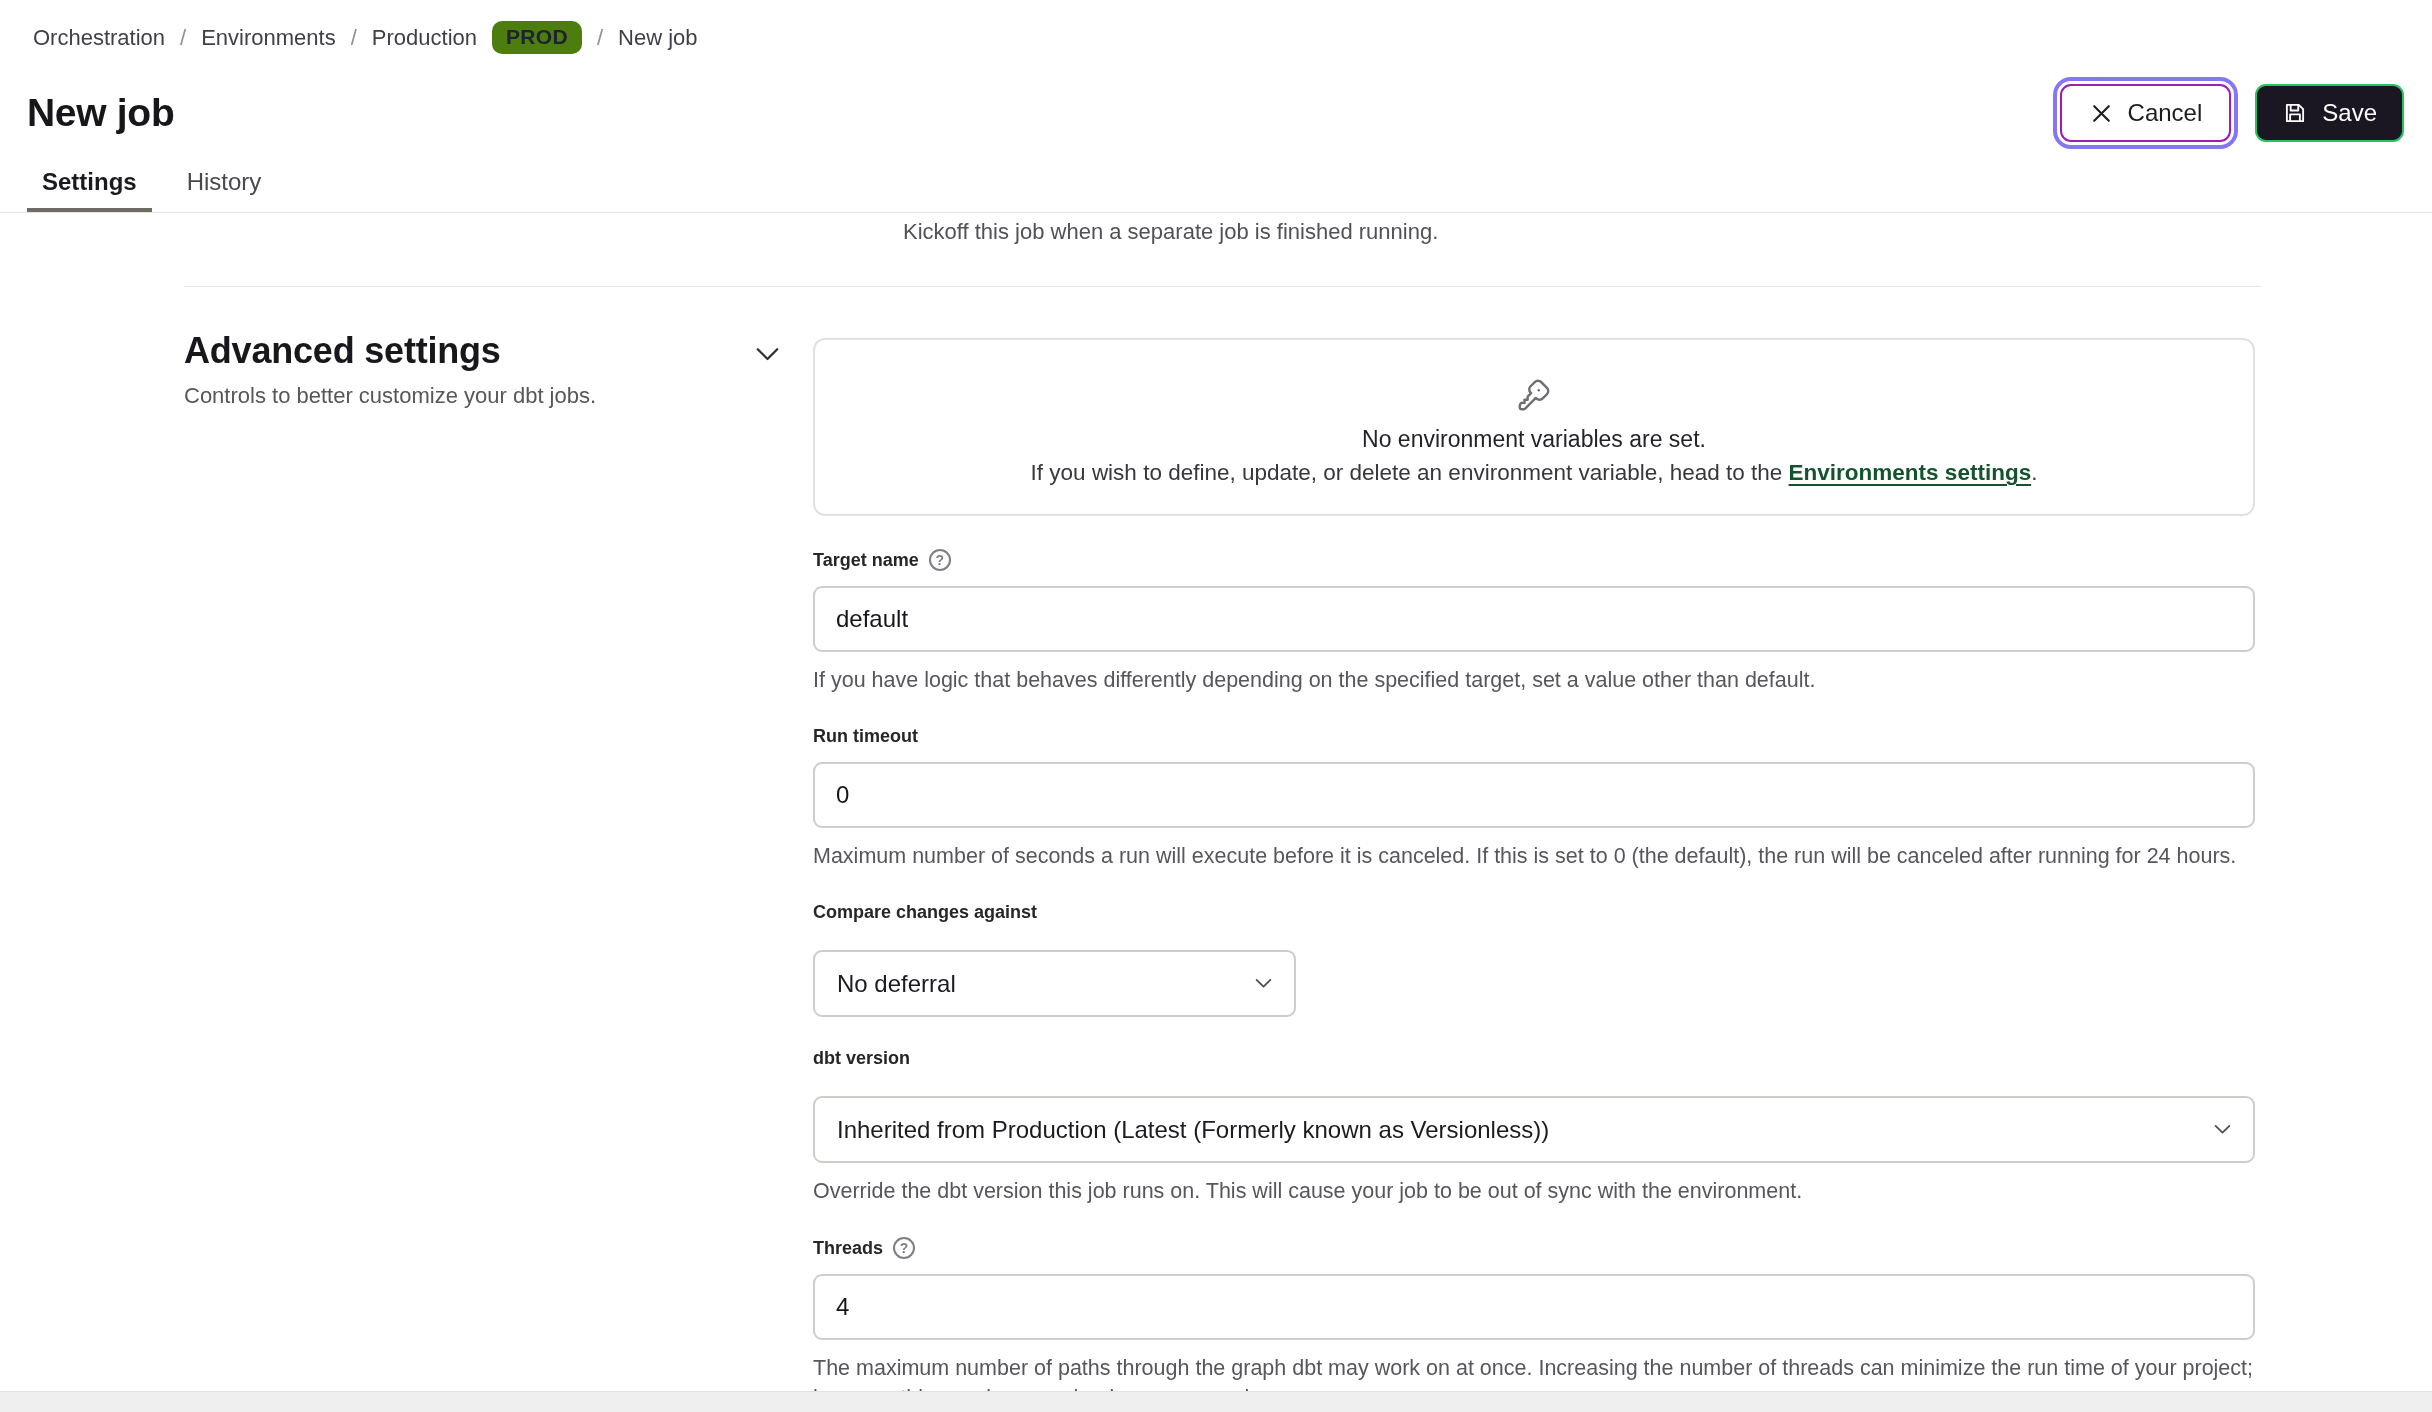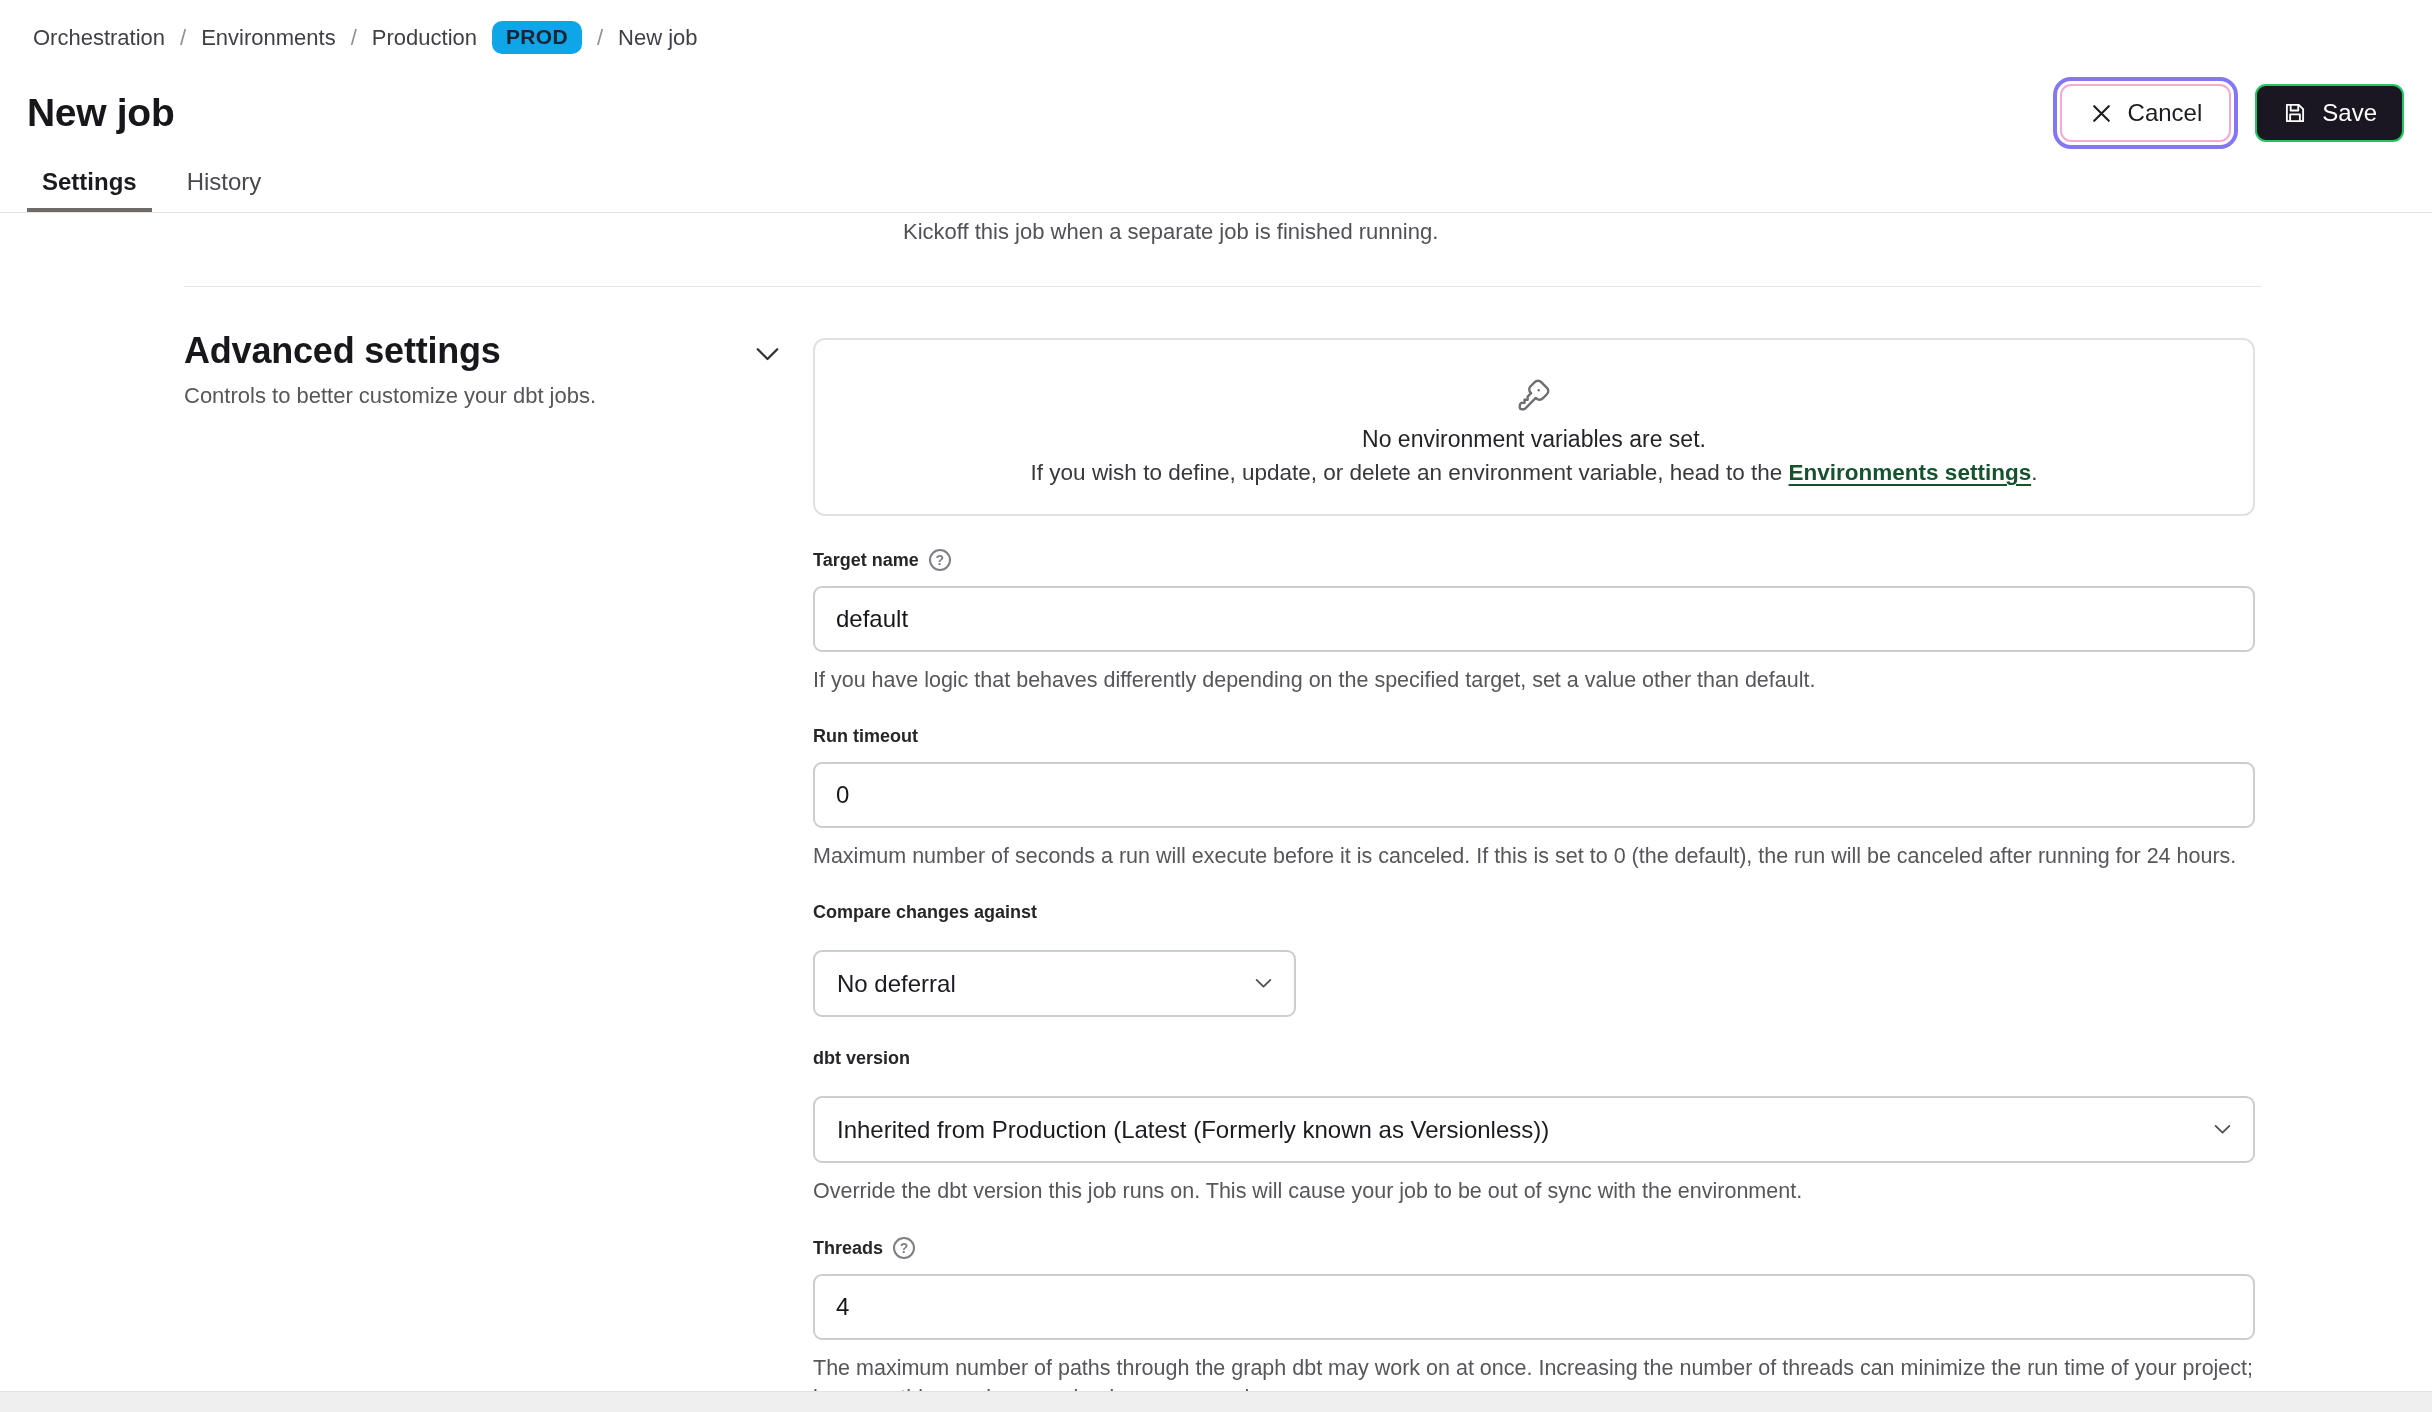--- a/index.html
+++ b/index.html
@@ -4,28 +4,28 @@
 <style>
   * { margin:0; padding:0; box-sizing:border-box; }
   html,body { background:#ffffff; }
   body { width:2432px; height:1412px; font-family:"Liberation Sans","DejaVu Sans",sans-serif; color:#1b1b1f; }
   #app { position:relative; width:2432px; height:1412px; overflow:hidden; background:#fff; }
 
   
   .breadcrumb { position:absolute; top:21px; left:33px; display:flex; align-items:center; gap:15px; font-size:22px; color:#3f3f46; }
   .crumb { cursor:pointer; }
   .crumb-sep { color:#8f8f97; }
-  .env-badge { background:#0ea5e9; color:#1d2330; font-weight:600; font-size:21px; padding:4px 14px 5px; border-radius:10px; letter-spacing:.3px; }
+  .env-badge { background:#4d7c0f; color:#1d2330; font-weight:600; font-size:21px; padding:4px 14px 5px; border-radius:10px; letter-spacing:.3px; }
 
   
   .title-row { position:absolute; top:84px; left:27px; right:28px; display:flex; align-items:center; justify-content:space-between; }
   .page-title { font-size:39px; font-weight:700; color:#17171b; letter-spacing:-.3px; }
   .actions { display:flex; align-items:center; gap:24px; }
   .btn { display:flex; align-items:center; gap:14px; height:58px; border-radius:11px; font-size:24px; font-weight:500; cursor:pointer; font-family:inherit; }
-  .btn-cancel { background:#fff; border:2px solid #f9a8d4; color:#1c1c21; padding:4px 27px; outline:4px solid #8477f4; outline-offset:3px; }
+  .btn-cancel { background:#fff; border:2px solid #a21caf; color:#1c1c21; padding:4px 27px; outline:4px solid #8477f4; outline-offset:3px; }
   .btn-save { background:#1a1722; border:2px solid #22c55e; color:#fff; padding:0 25px; }
 
   
   .tabs { position:absolute; top:162px; left:27px; display:flex; gap:20px; }
   .tab { height:51px; padding:6px 15px 0; font-size:24px; color:#48484d; cursor:pointer; border-bottom:5px solid transparent; }
   .tab.active { color:#1b1b1f; font-weight:600; border-bottom-color:#6f6b66; }
   .tabbar-line { position:absolute; top:212px; left:0; width:2432px; height:1px; background:#e5e5e7; }
 
   
   .content { position:absolute; top:213px; left:0; right:0; }

